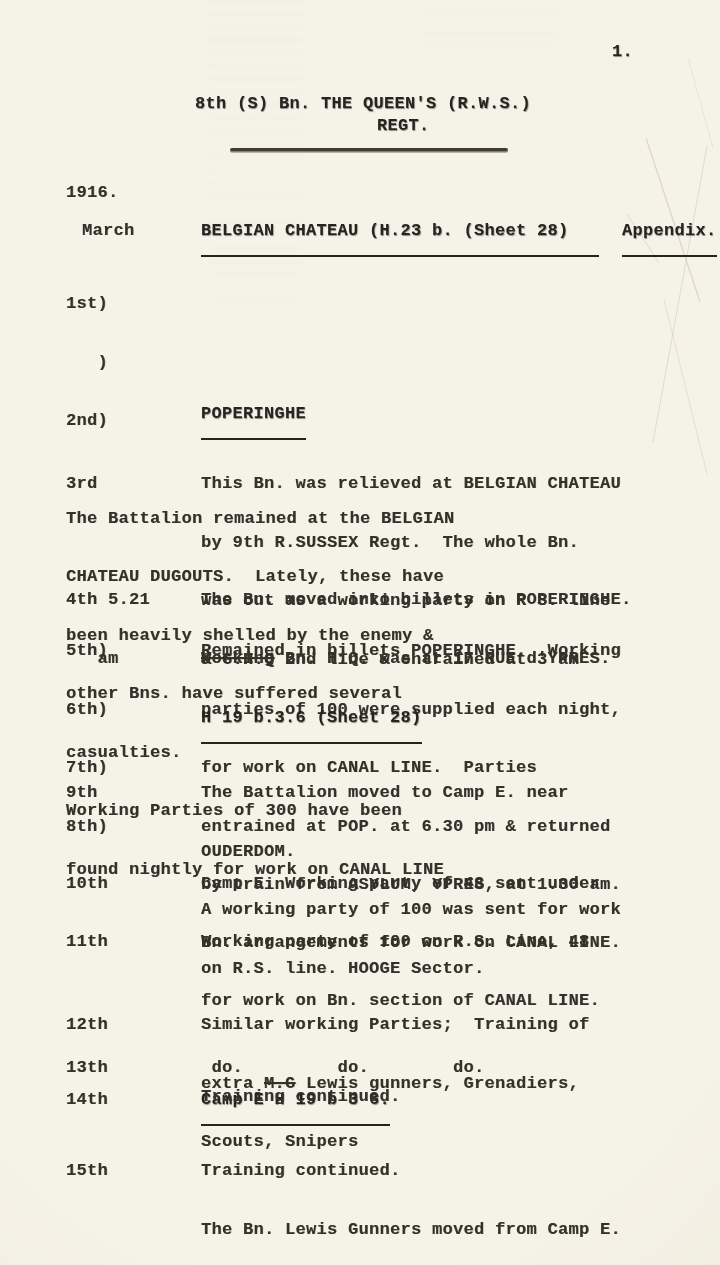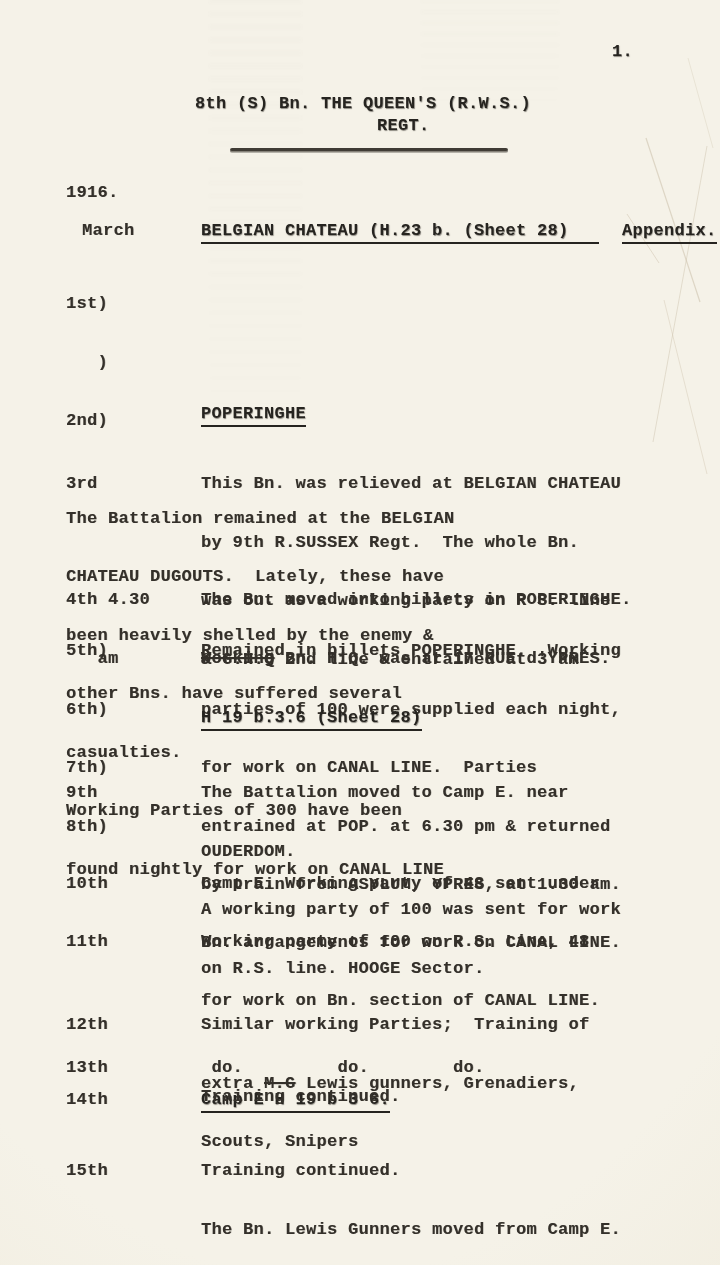--- a/index.html
+++ b/index.html
@@ -22,21 +22,21 @@
     white-space:pre;
     text-shadow:0.4px 0.4px 0.6px rgba(52,48,42,0.45);
   }
   .heavy{
     color:#262420;
     text-shadow:0.6px 0.5px 0.9px rgba(40,36,30,0.5);
   }
   .u2{
     display:inline-block;
     border-bottom:2.5px solid currentColor;
-    padding-bottom:1px;
+    padding-bottom:14px;
   }
   .strike{
     text-decoration:line-through;
     text-decoration-thickness:2.2px;
   }
   .entry{position:absolute;left:66px;display:flex;}
   .datecol{width:135px;flex:0 0 135px;}
   .bodycol{flex:0 0 auto;}
   .ln{white-space:pre;}
   .rule{
@@ -116,21 +116,21 @@
     <div class="bodycol">
       <div class="ln">This Bn. was relieved at BELGIAN CHATEAU</div>
       <div class="ln">by 9th R.SUSSEX Regt.  The whole Bn.</div>
       <div class="ln">was out as a working party on R S. line</div>
       <div class="ln">&amp; G.H.Q 2nd line &amp; entrained at 3 am</div>
     </div>
   </div>
 
   <div class="entry typed" style="top:551px;">
     <div class="datecol">
-      <div class="ln">4th 4.30</div>
+      <div class="ln">4th 5.21</div>
       <div class="ln">   am</div>
     </div>
     <div class="bodycol">
       <div class="ln">The Bn. moved into billets in POPERINGHE.</div>
       <div class="ln"><span class="strike">Working</span><span> Bn. H.Q. was at 17 RUE d'YPRES.</span></div>
     </div>
   </div>
 
   <div class="entry typed" style="top:602px;">
     <div class="datecol">

